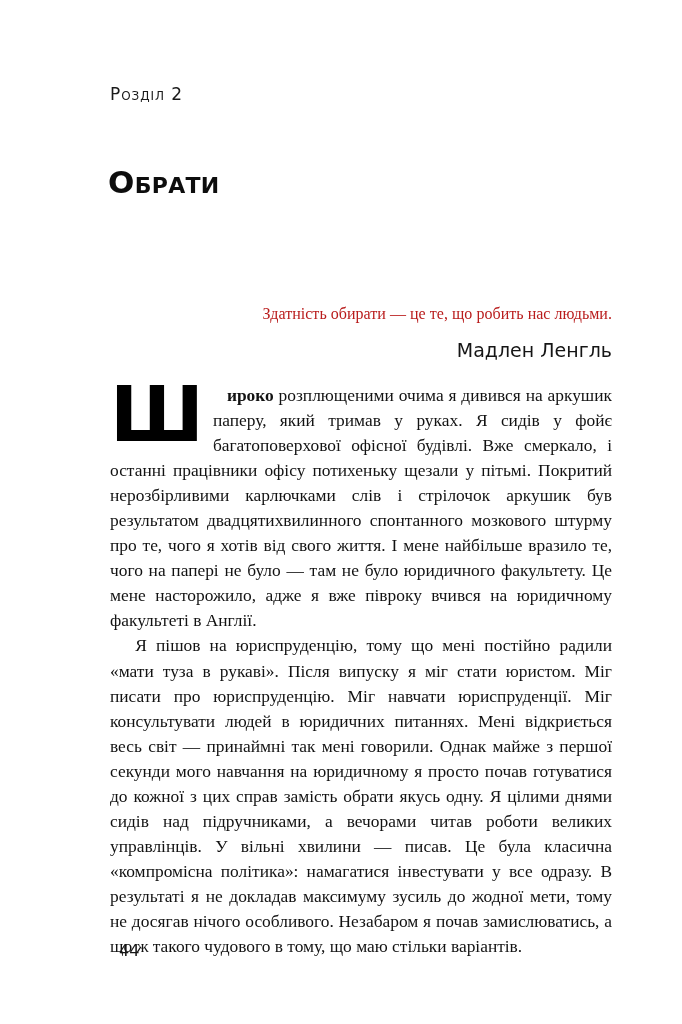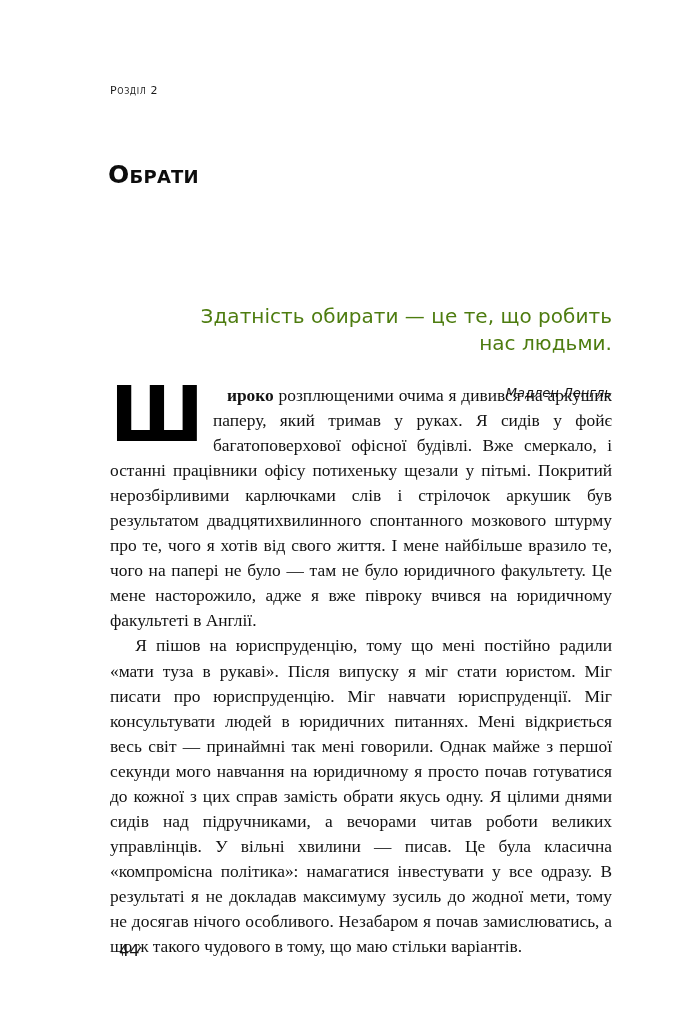--- a/index.html
+++ b/index.html
@@ -16,35 +16,35 @@
     font-family: "Liberation Serif", "DejaVu Serif", serif;
     color: #111111;
   }
 
   
   .chapter-label {
     position: absolute;
     left: 110px;
     top: 84px;
     font-family: "DejaVu Sans", "Liberation Sans", sans-serif;
-    font-size: 11px;
+    font-size: 17px;
     font-weight: 400;
     font-variant: small-caps;
     letter-spacing: 0.055em;
     color: #1a1a1a;
     white-space: nowrap;
   }
 
   
   .chapter-title {
     position: absolute;
     left: 108px;
     top: 143px;
     font-family: "DejaVu Sans", "Liberation Sans", sans-serif;
-    font-size: 25px;
+    font-size: 31px;
     font-weight: 700;
     font-variant: small-caps;
     letter-spacing: 0.01em;
     color: #0d0d0d;
     white-space: nowrap;
   }
 
   
   .chapter-subtitle {
     position: absolute;
@@ -63,30 +63,30 @@
   .epigraph {
     position: absolute;
     left: 190px;
     top: 303px;
     width: 422px;
     text-align: right;
     font-family: "DejaVu Sans", "Liberation Sans", sans-serif;
   }
   .epigraph-text {
     display: block;
-    font-size: 20px;
+    font-size: 16px;
     line-height: 1.35;
-    color: #4d7c0f;
+    color: #b91c1c;
     letter-spacing: 0.002em;
+    font-family: Liberation Serif, serif;
   }
   .epigraph-author {
     display: block;
-    margin-top: 28px;
-    font-size: 13px;
-    font-style: italic;
+    margin-top: 14px;
+    font-size: 19px;
     color: #151515;
   }
 
   
   .body-block {
     position: absolute;
     left: 110px;
     top: 383px;
     width: 502px;
     font-size: 17.4px;

